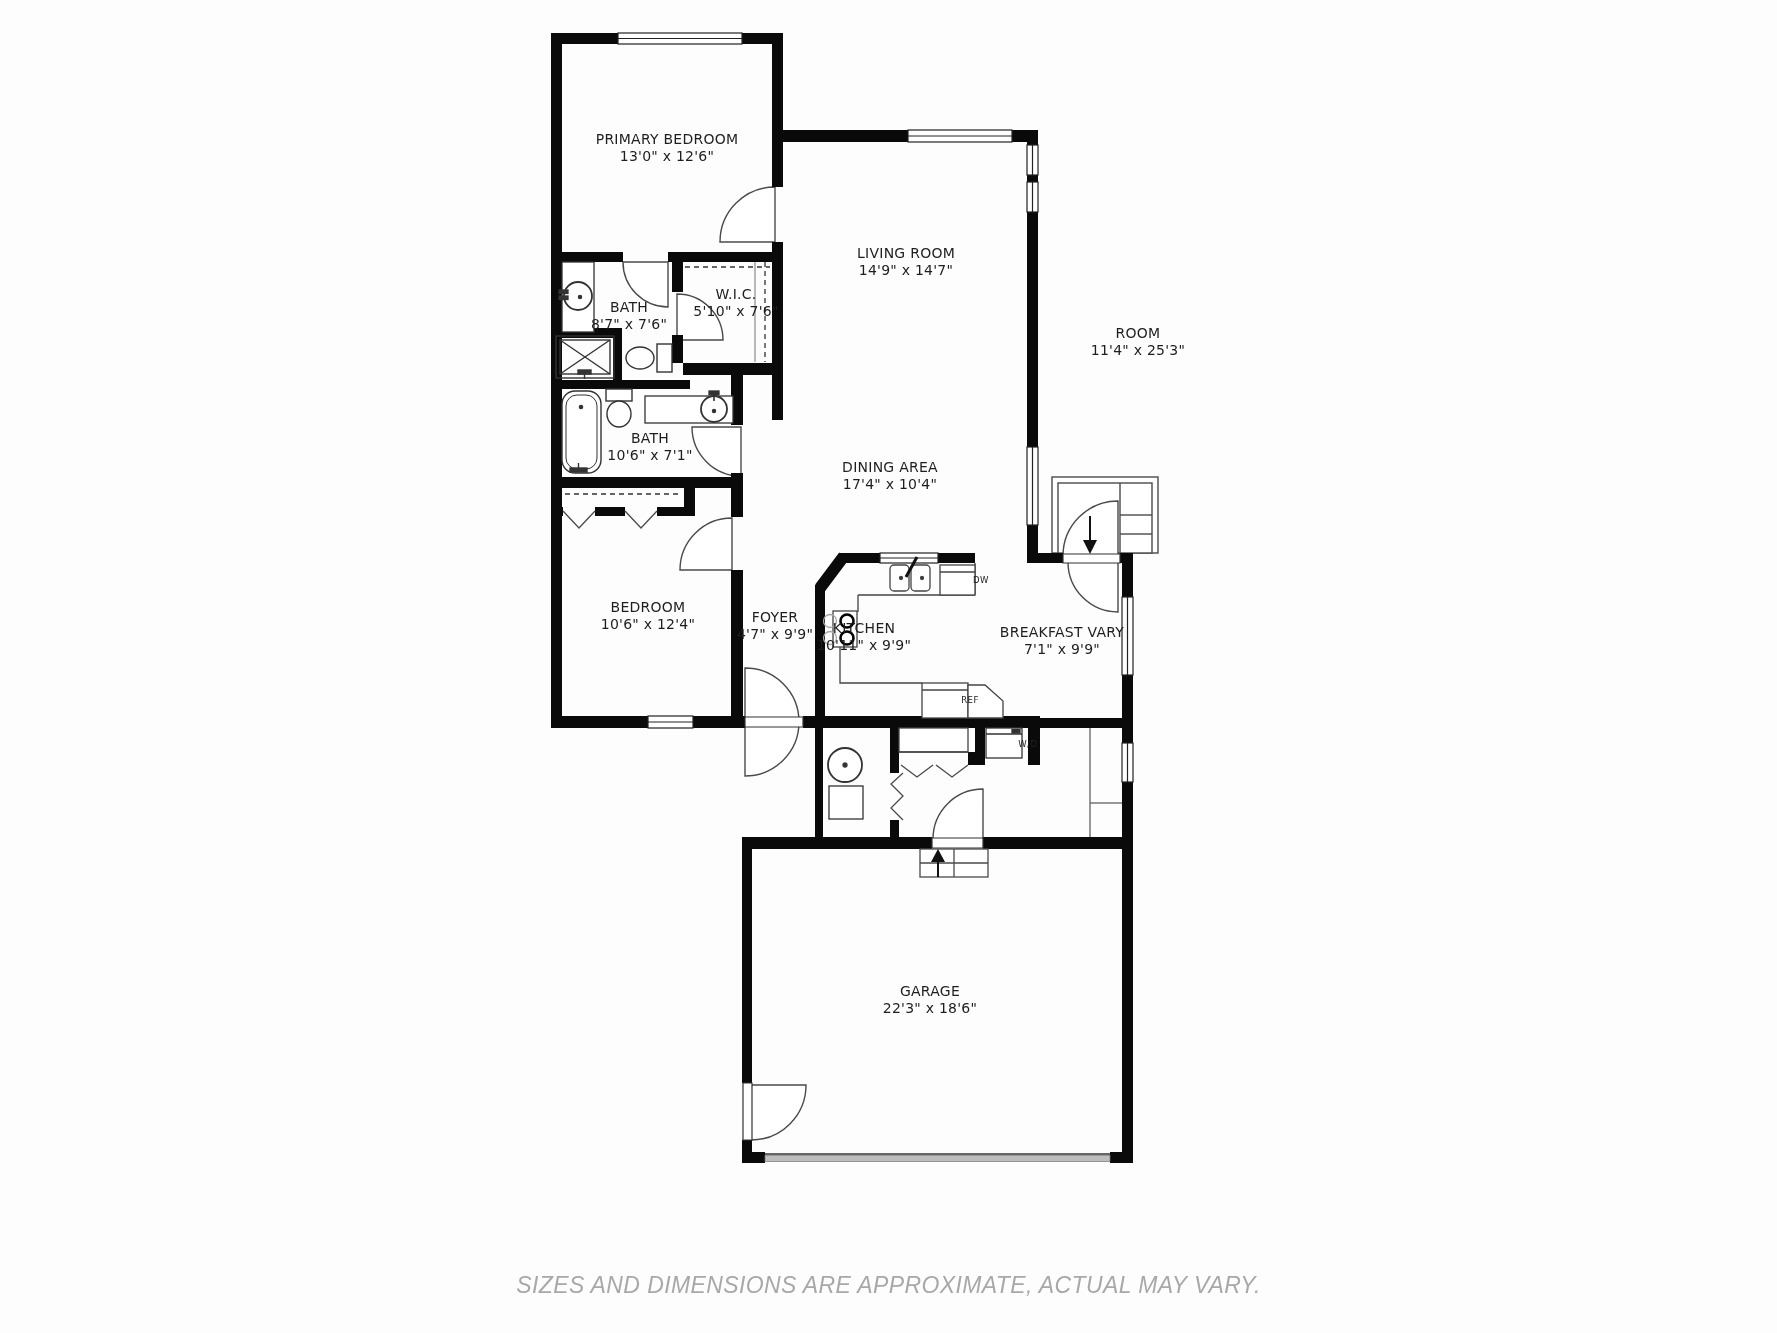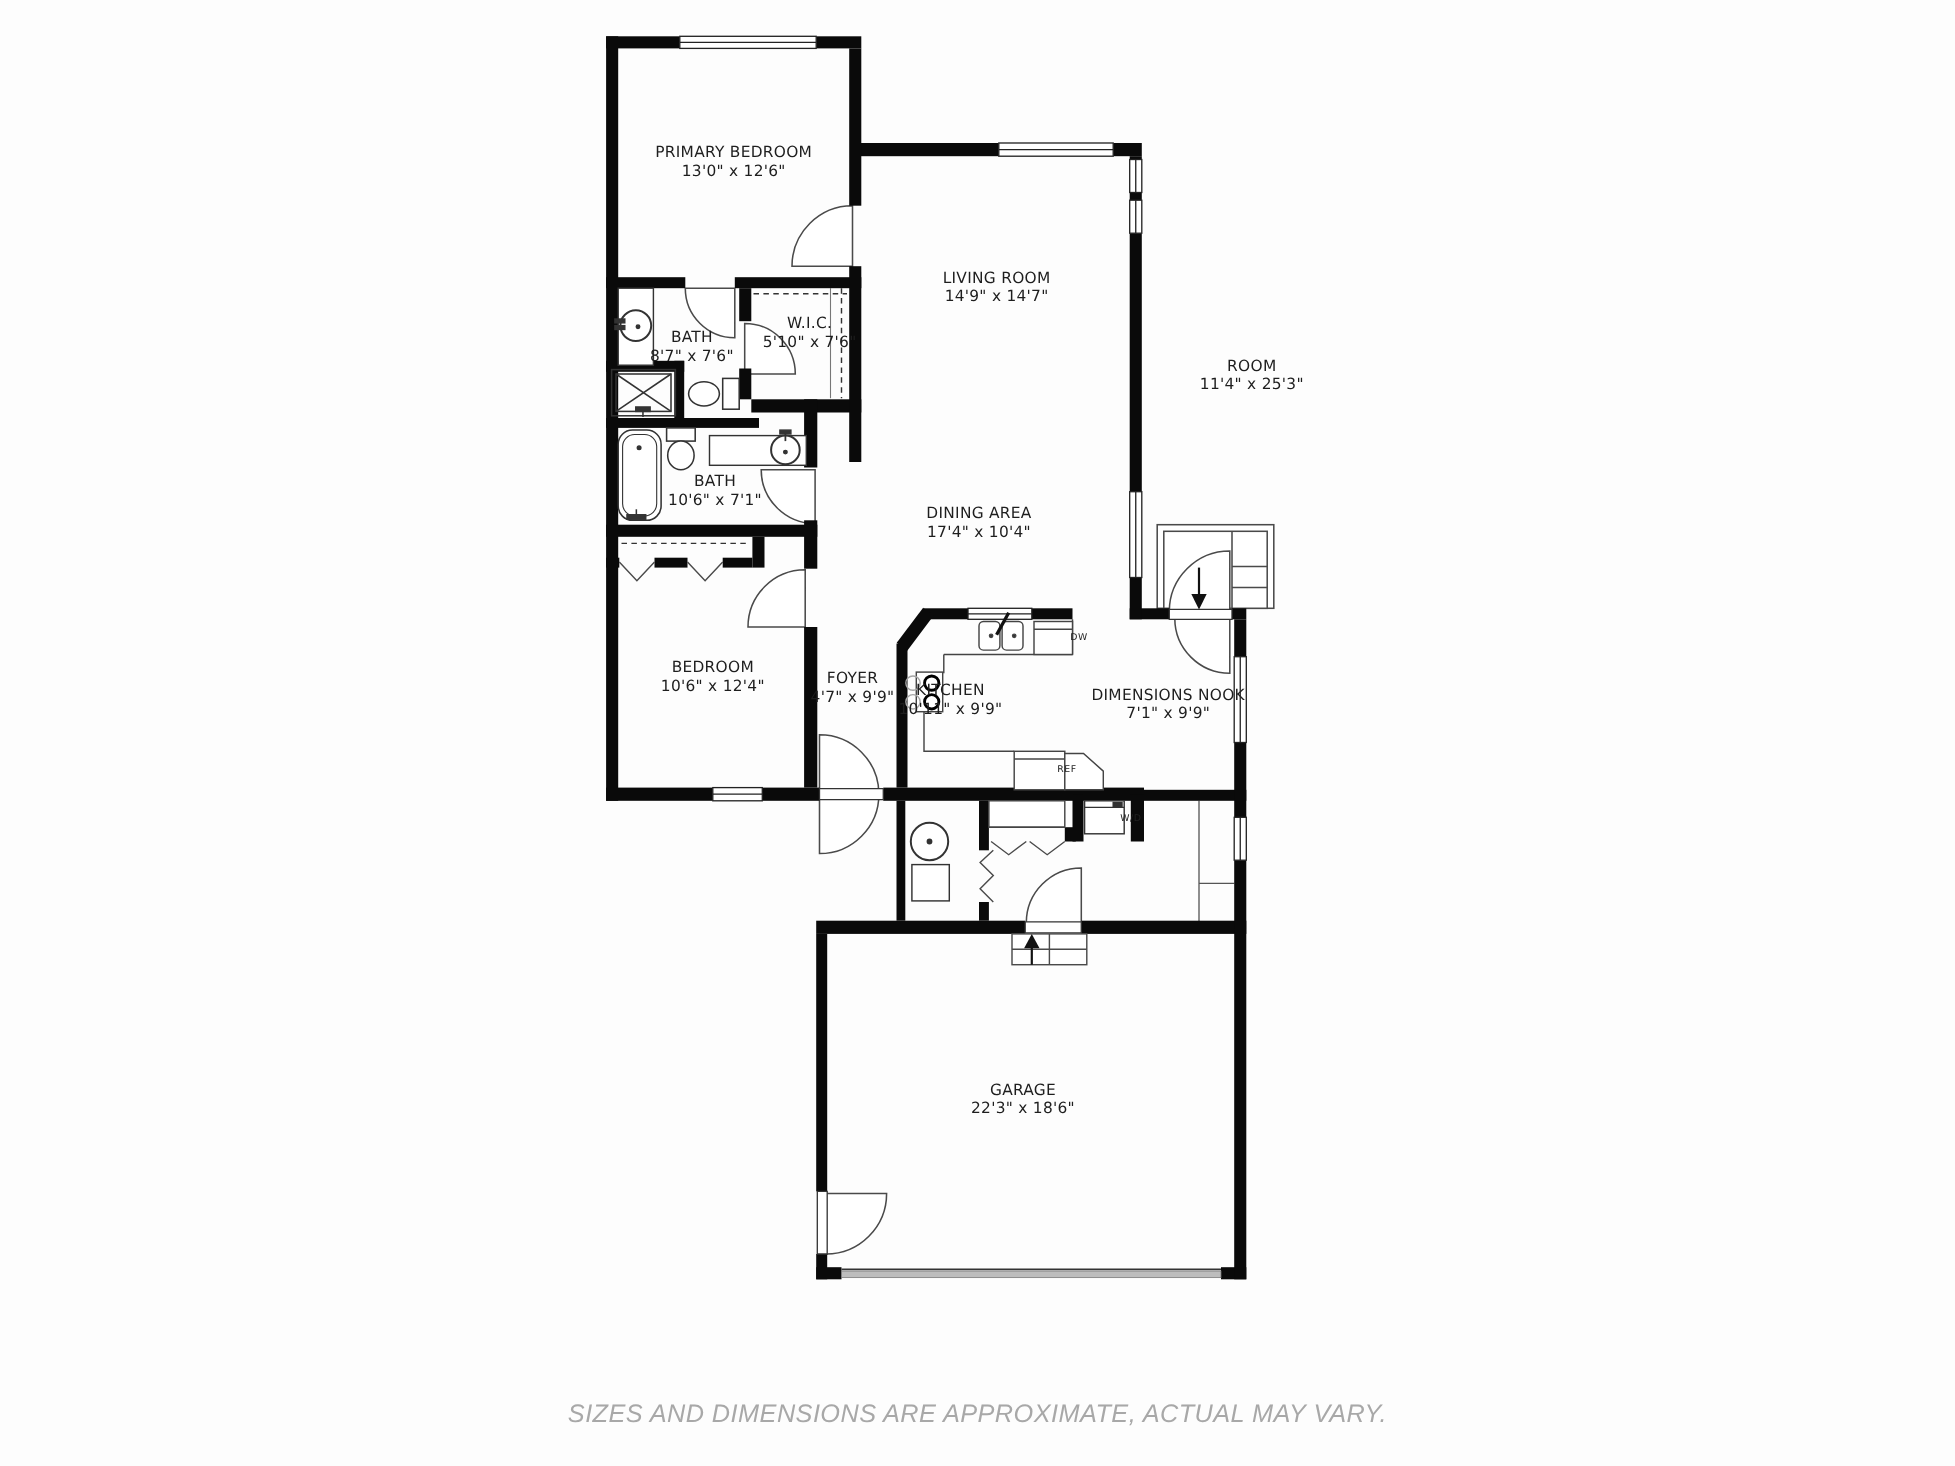--- a/index.html
+++ b/index.html
@@ -317,21 +317,21 @@
 </div>
 <div class="room-label" style="left:775px;top:626px" data-name="room-label-foyer">
   <span data-name="room-name">FOYER</span>
   <span data-name="room-dims">4'7" x 9'9"</span>
 </div>
 <div class="room-label" style="left:864px;top:637px" data-name="room-label-kitchen">
   <span data-name="room-name">KITCHEN</span>
   <span data-name="room-dims">10'11" x 9'9"</span>
 </div>
 <div class="room-label" style="left:1062px;top:641px" data-name="room-label-breakfast-nook">
-  <span data-name="room-name">DIMENSIONS NOOK</span>
+  <span data-name="room-name">BREAKFAST VARY</span>
   <span data-name="room-dims">7'1" x 9'9"</span>
 </div>
 <div class="room-label" style="left:930px;top:1000px" data-name="room-label-garage">
   <span data-name="room-name">GARAGE</span>
   <span data-name="room-dims">22'3" x 18'6"</span>
 </div>
 
 <div class="fix-label" style="left:946px;top:700px" data-name="ref-label">REF</div>
 <div class="fix-label" style="left:957px;top:580px" data-name="dw-label">DW</div>
 <div class="fix-label" style="left:1004px;top:744px" data-name="wd-label">W/D</div>

